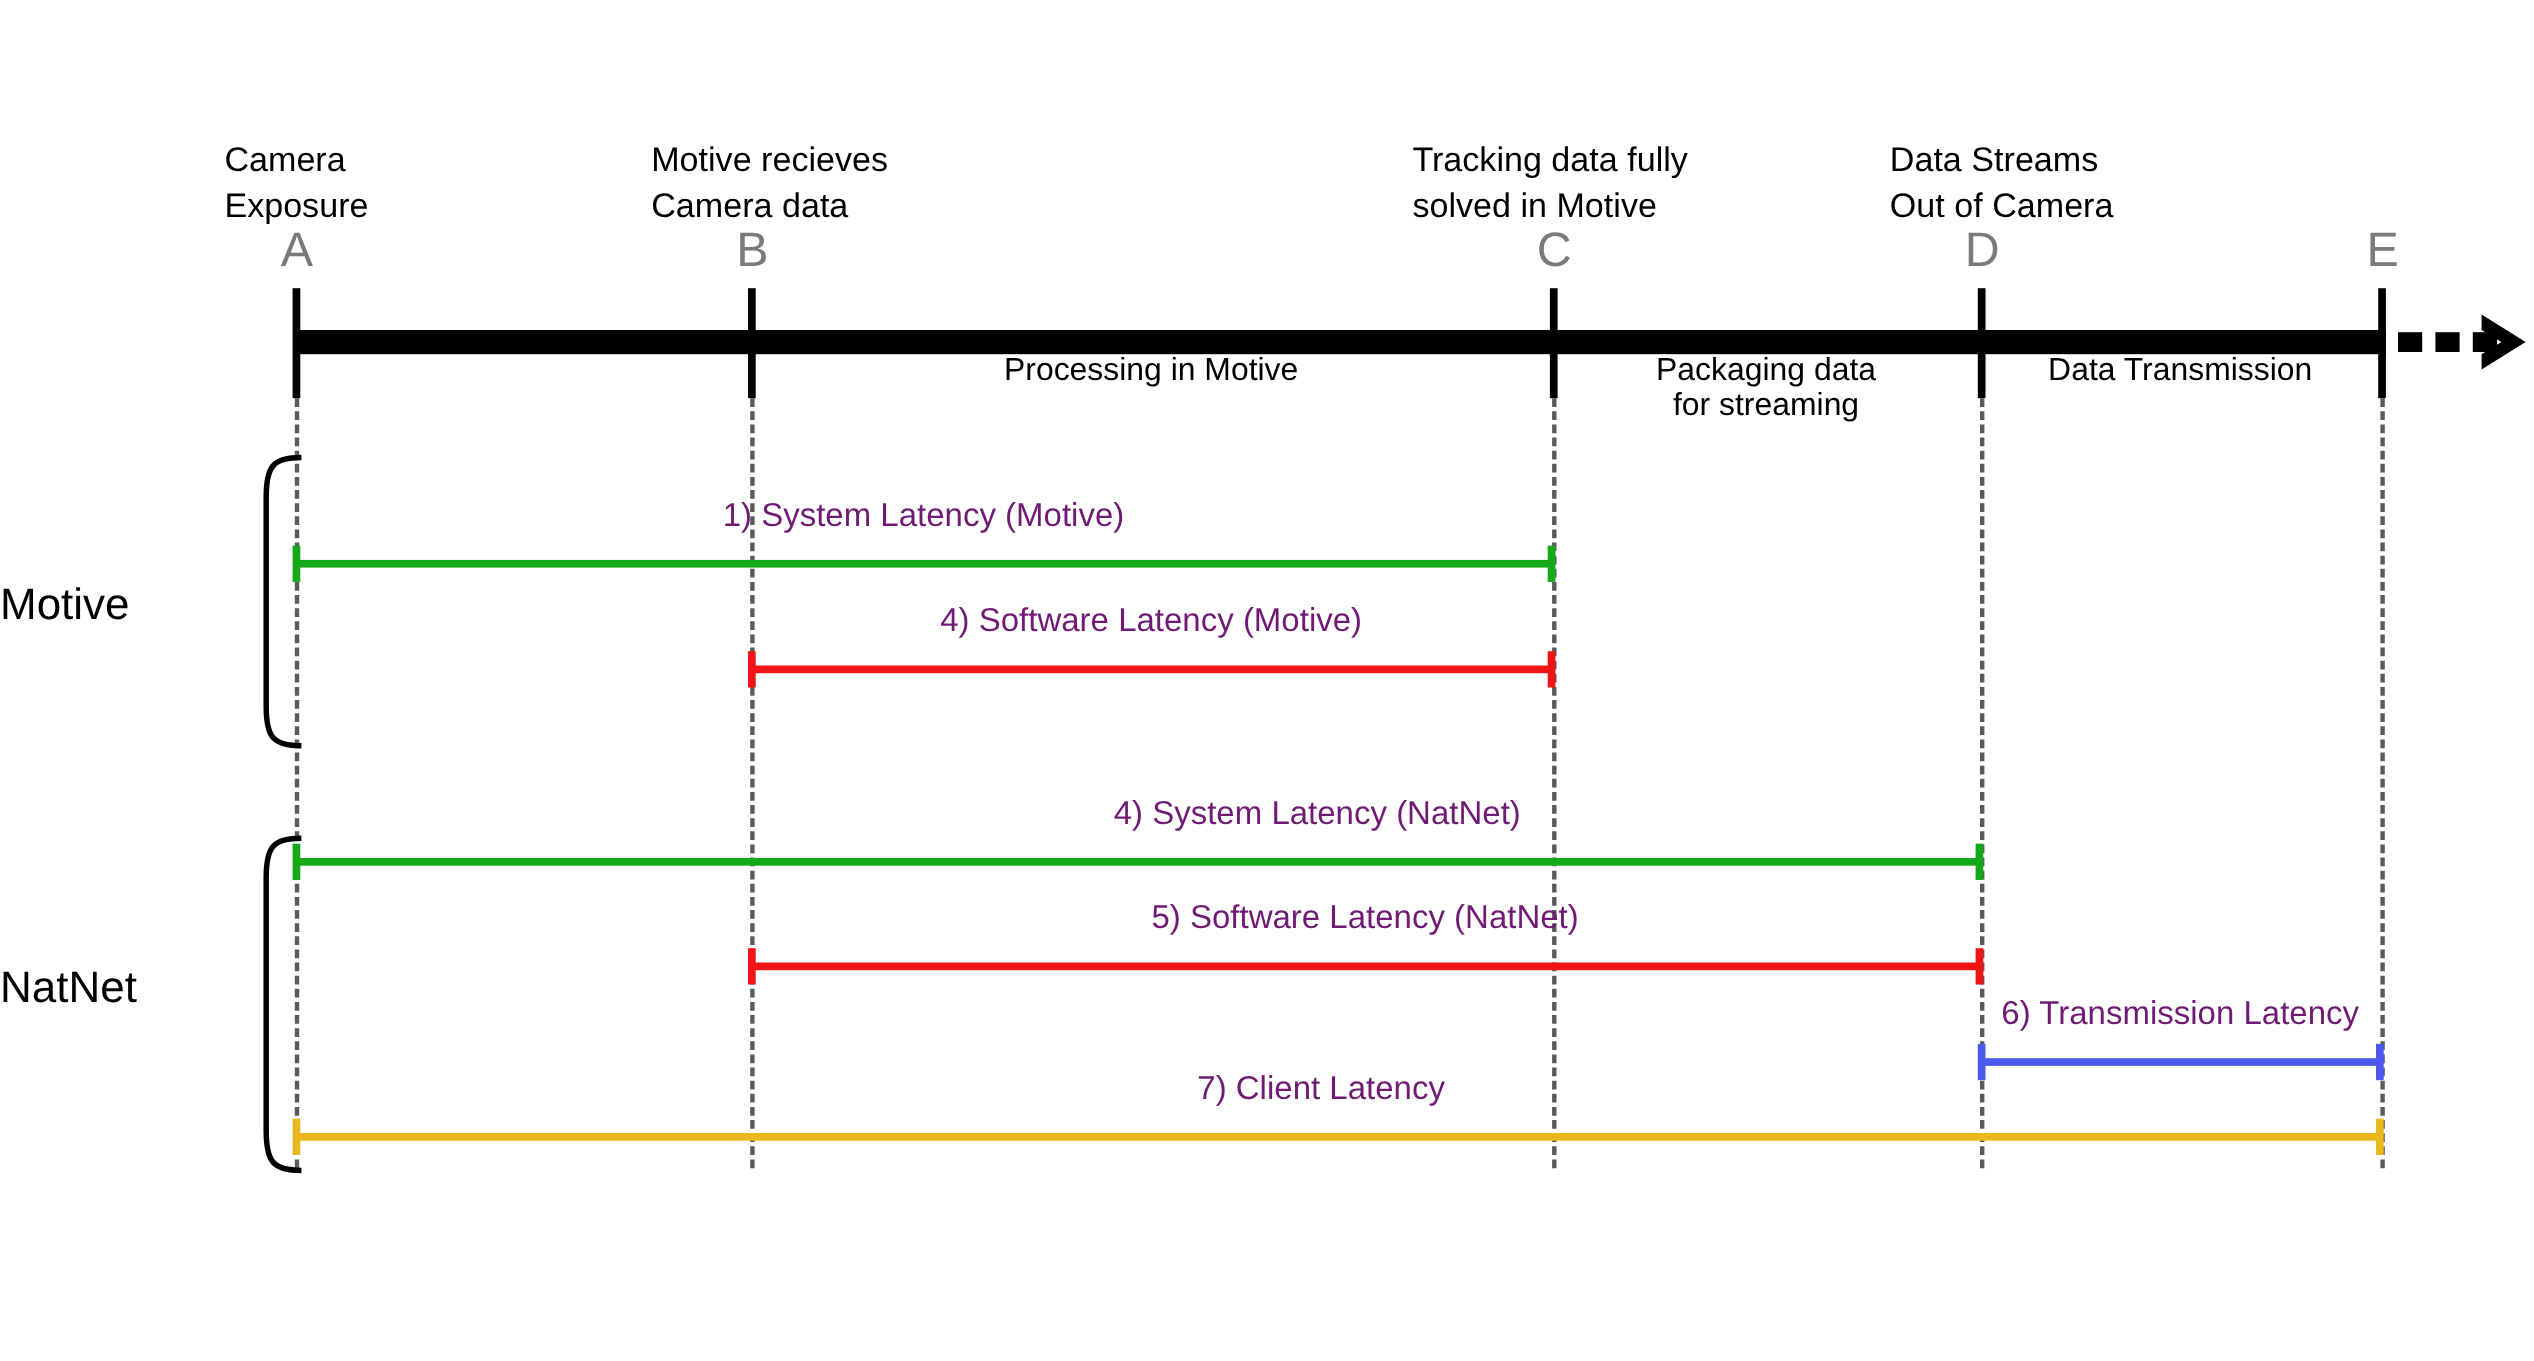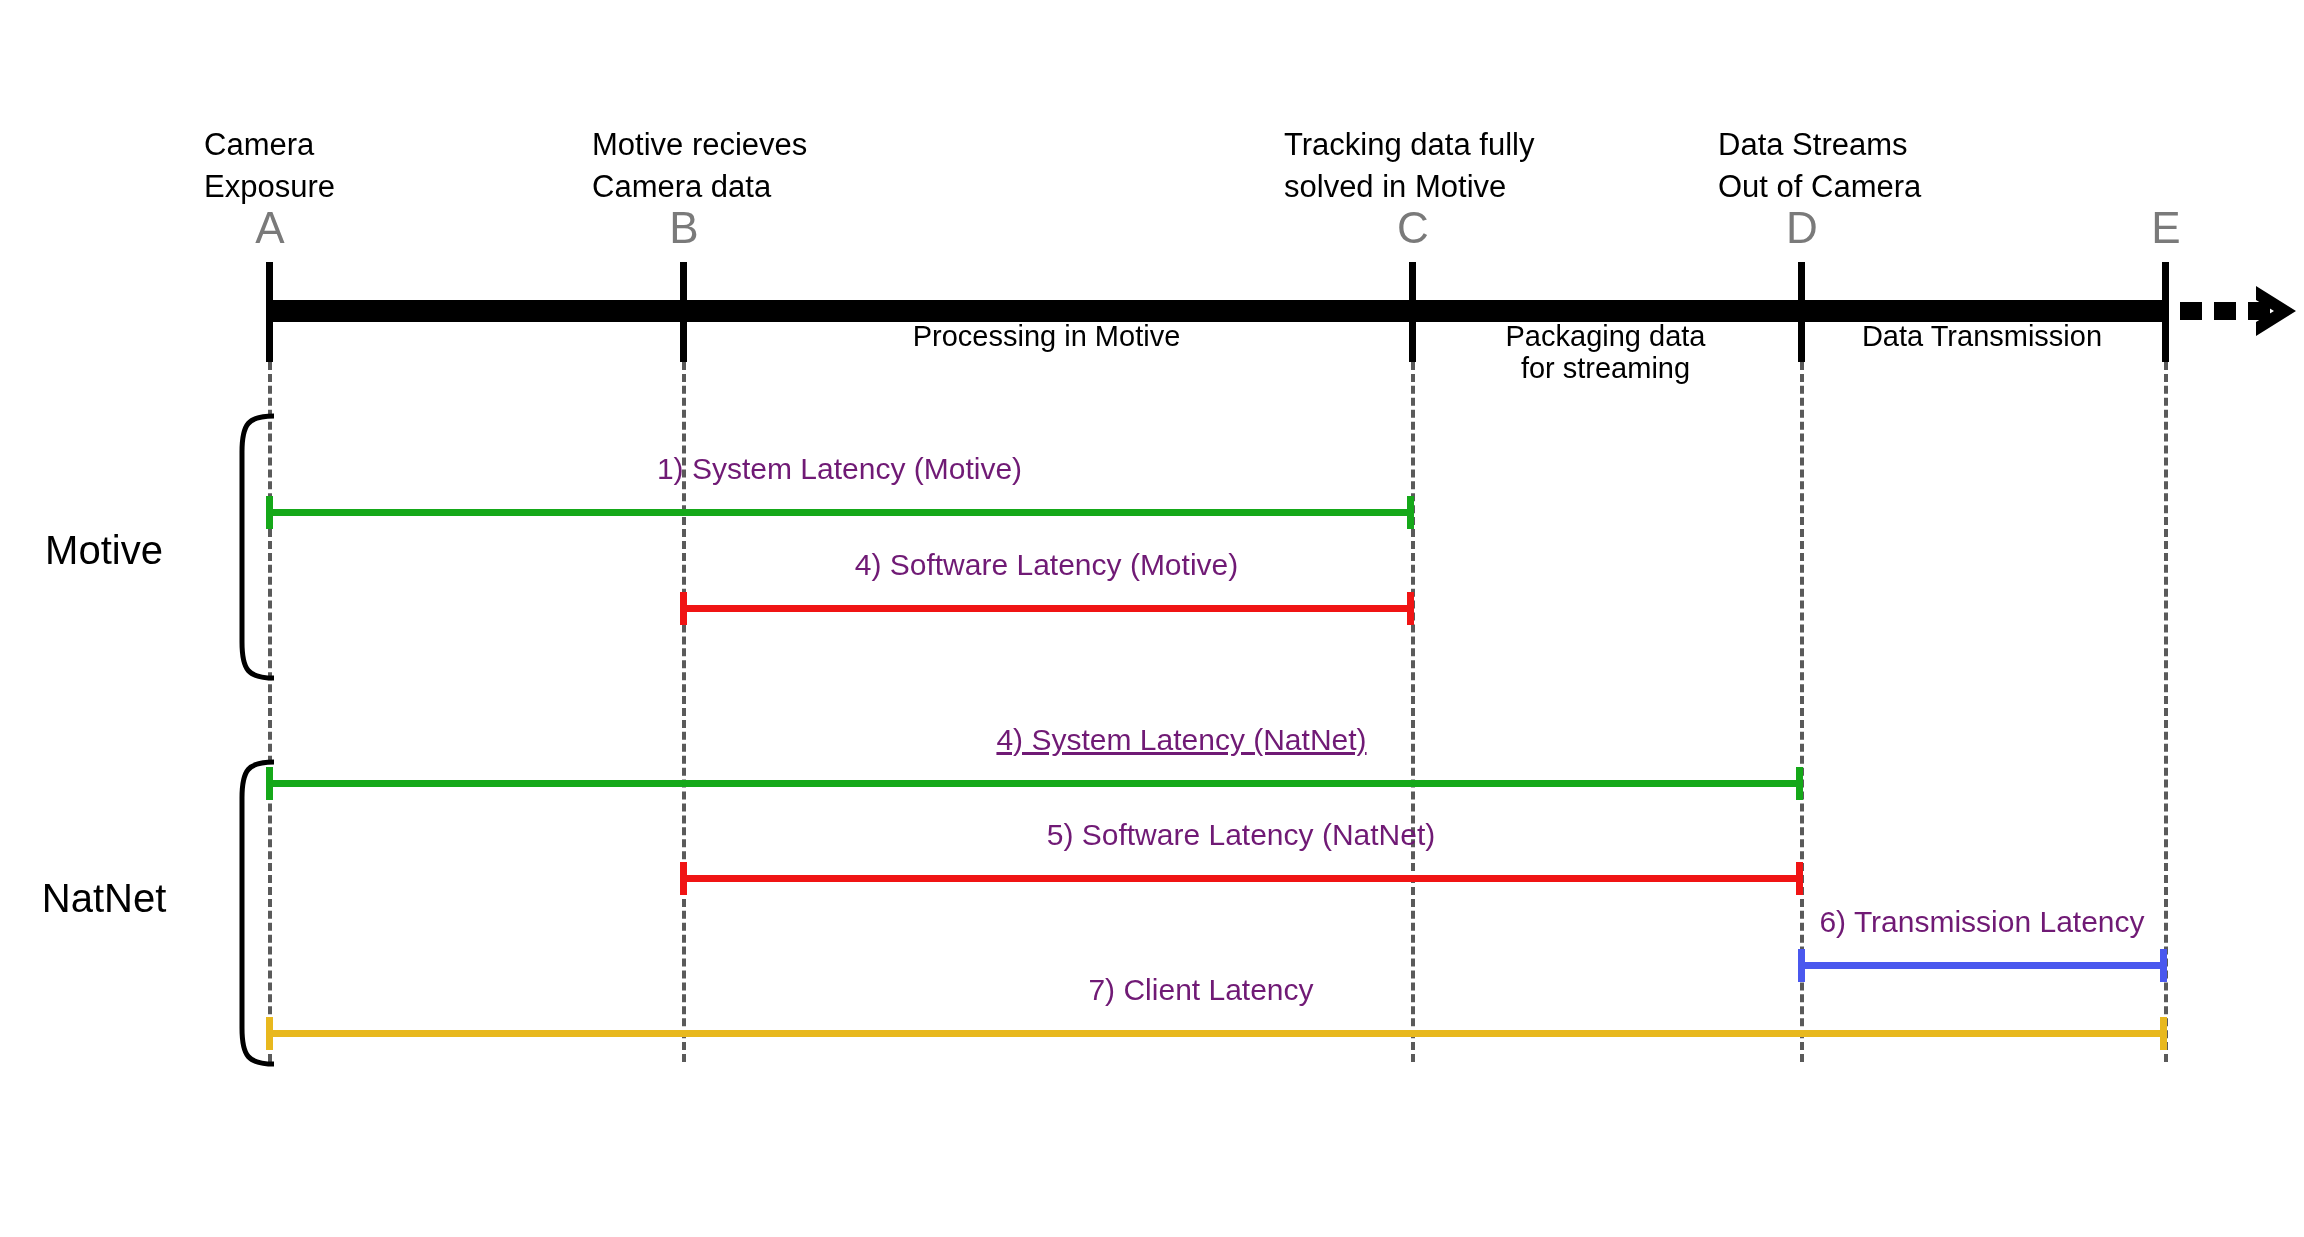--- a/index.html
+++ b/index.html
@@ -28,21 +28,21 @@
 
   
   .lat-bar{position:absolute;height:7px;}
   .lat-cap{position:absolute;width:7px;height:33px;}
   .lat-label{position:absolute;font-size:30px;line-height:34px;color:#701a75;
              text-align:center;white-space:nowrap;}
 
   
   .brace{position:absolute;}
   .group-name{position:absolute;font-size:40px;line-height:44px;color:#000;
-              text-align:center;font-weight:400;}
+              text-align:left;font-weight:400;}
 </style>
 </head>
 <body>
 
 <div id="stage">
 
   <div class="evt-head" style="left:204px;top:124px;">Camera
 Exposure</div>
   <div class="evt-head" style="left:1284px;top:124px;">Tracking data fully
 solved in Motive</div>
@@ -104,21 +104,21 @@
   <div class="lat-label" style="left:268px;top:452px;width:1143px;">1) System Latency (Motive)</div>
   <div class="lat-bar" style="left:268px;top:509px;width:1143px;background:#15a819;"></div>
   <div class="lat-cap" style="left:266px;top:496px;background:#15a819;"></div>
   <div class="lat-cap" style="left:1407px;top:496px;background:#15a819;"></div>
 
   <div class="lat-label" style="left:682px;top:548px;width:729px;">4) Software Latency (Motive)</div>
   <div class="lat-bar" style="left:682px;top:605px;width:729px;background:#f01414;"></div>
   <div class="lat-cap" style="left:680px;top:592px;background:#f01414;"></div>
   <div class="lat-cap" style="left:1407px;top:592px;background:#f01414;"></div>
 
-  <div class="lat-label" style="left:268px;top:723px;width:1827px;text-decoration:underline;">4) System Latency (NatNet)</div>
+  <div class="lat-label" style="left:284px;top:723px;width:1827px;">4) System Latency (NatNet)</div>
   <div class="lat-bar" style="left:268px;top:780px;width:1532px;background:#15a819;"></div>
   <div class="lat-cap" style="left:266px;top:767px;background:#15a819;"></div>
   <div class="lat-cap" style="left:1796px;top:767px;background:#15a819;"></div>
 
   <div class="lat-label" style="left:682px;top:818px;width:1118px;">5) Software Latency (NatNet)</div>
   <div class="lat-bar" style="left:682px;top:875px;width:1118px;background:#f01414;"></div>
   <div class="lat-cap" style="left:680px;top:862px;background:#f01414;"></div>
   <div class="lat-cap" style="left:1796px;top:862px;background:#f01414;"></div>
 
   <div class="lat-label" style="left:1800px;top:905px;width:364px;">6) Transmission Latency</div>

